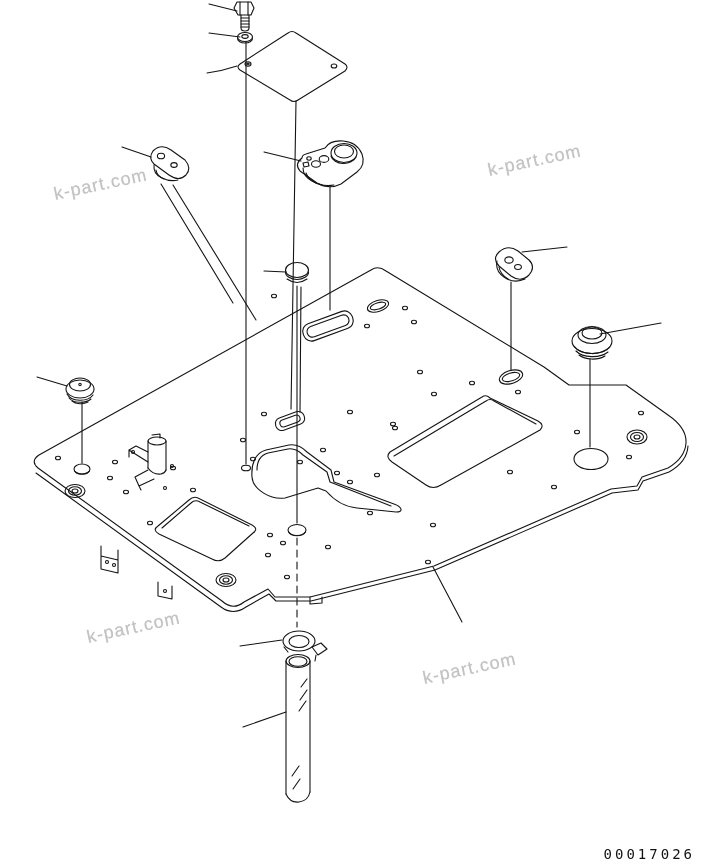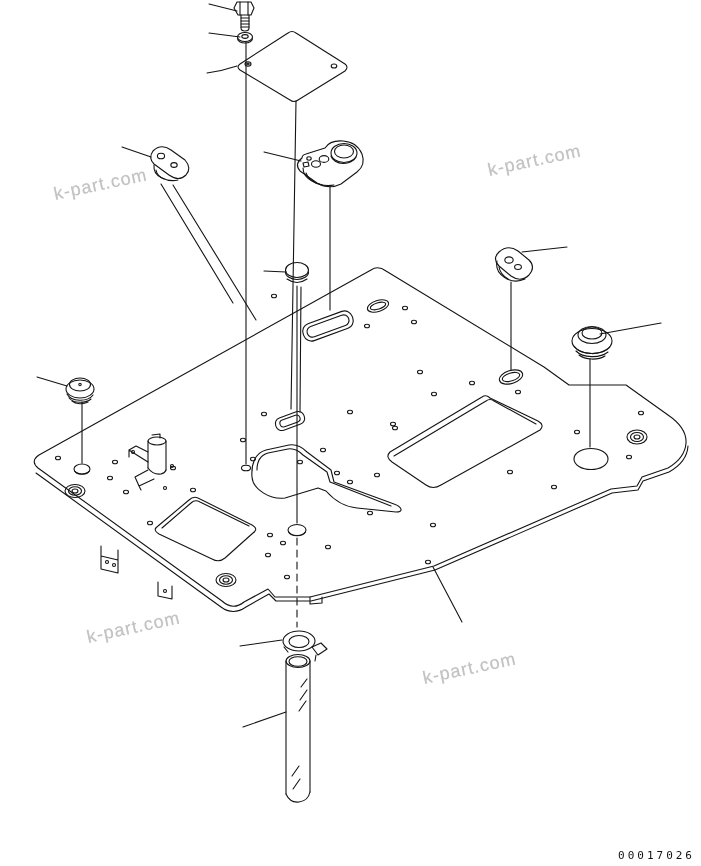--- a/index.html
+++ b/index.html
@@ -5,21 +5,21 @@
   html,body{margin:0;padding:0;background:#fff;}
   .stage{position:relative;width:701px;height:866px;background:#fff;overflow:hidden;
          font-family:"Liberation Sans",sans-serif;}
   .drawing{position:absolute;left:0;top:0;}
   .drawing path,.drawing ellipse,.drawing rect,.drawing circle{
     fill:none;stroke:#141414;stroke-width:1.1;stroke-linecap:round;stroke-linejoin:round;}
   .watermark{position:absolute;color:#c2c2c2;font-size:18px;letter-spacing:1px;
     white-space:nowrap;transform:rotate(-12deg);transform-origin:left center;
     text-shadow:0 0 1px #d8d8d8;user-select:none;}
   .doc-number{position:absolute;right:6px;bottom:4px;color:#111;
-    font-family:"DejaVu Sans Mono",monospace;font-size:11px;letter-spacing:3px;}
+    font-family:"DejaVu Sans Mono",monospace;font-size:14px;letter-spacing:3px;}
 </style>
 </head>
 <body>
 
 <div class="stage">
 
 <svg class="drawing" width="701" height="866" viewBox="0 0 701 866">
 
   <g>
     <path d="M209,4 L237,11"></path>

